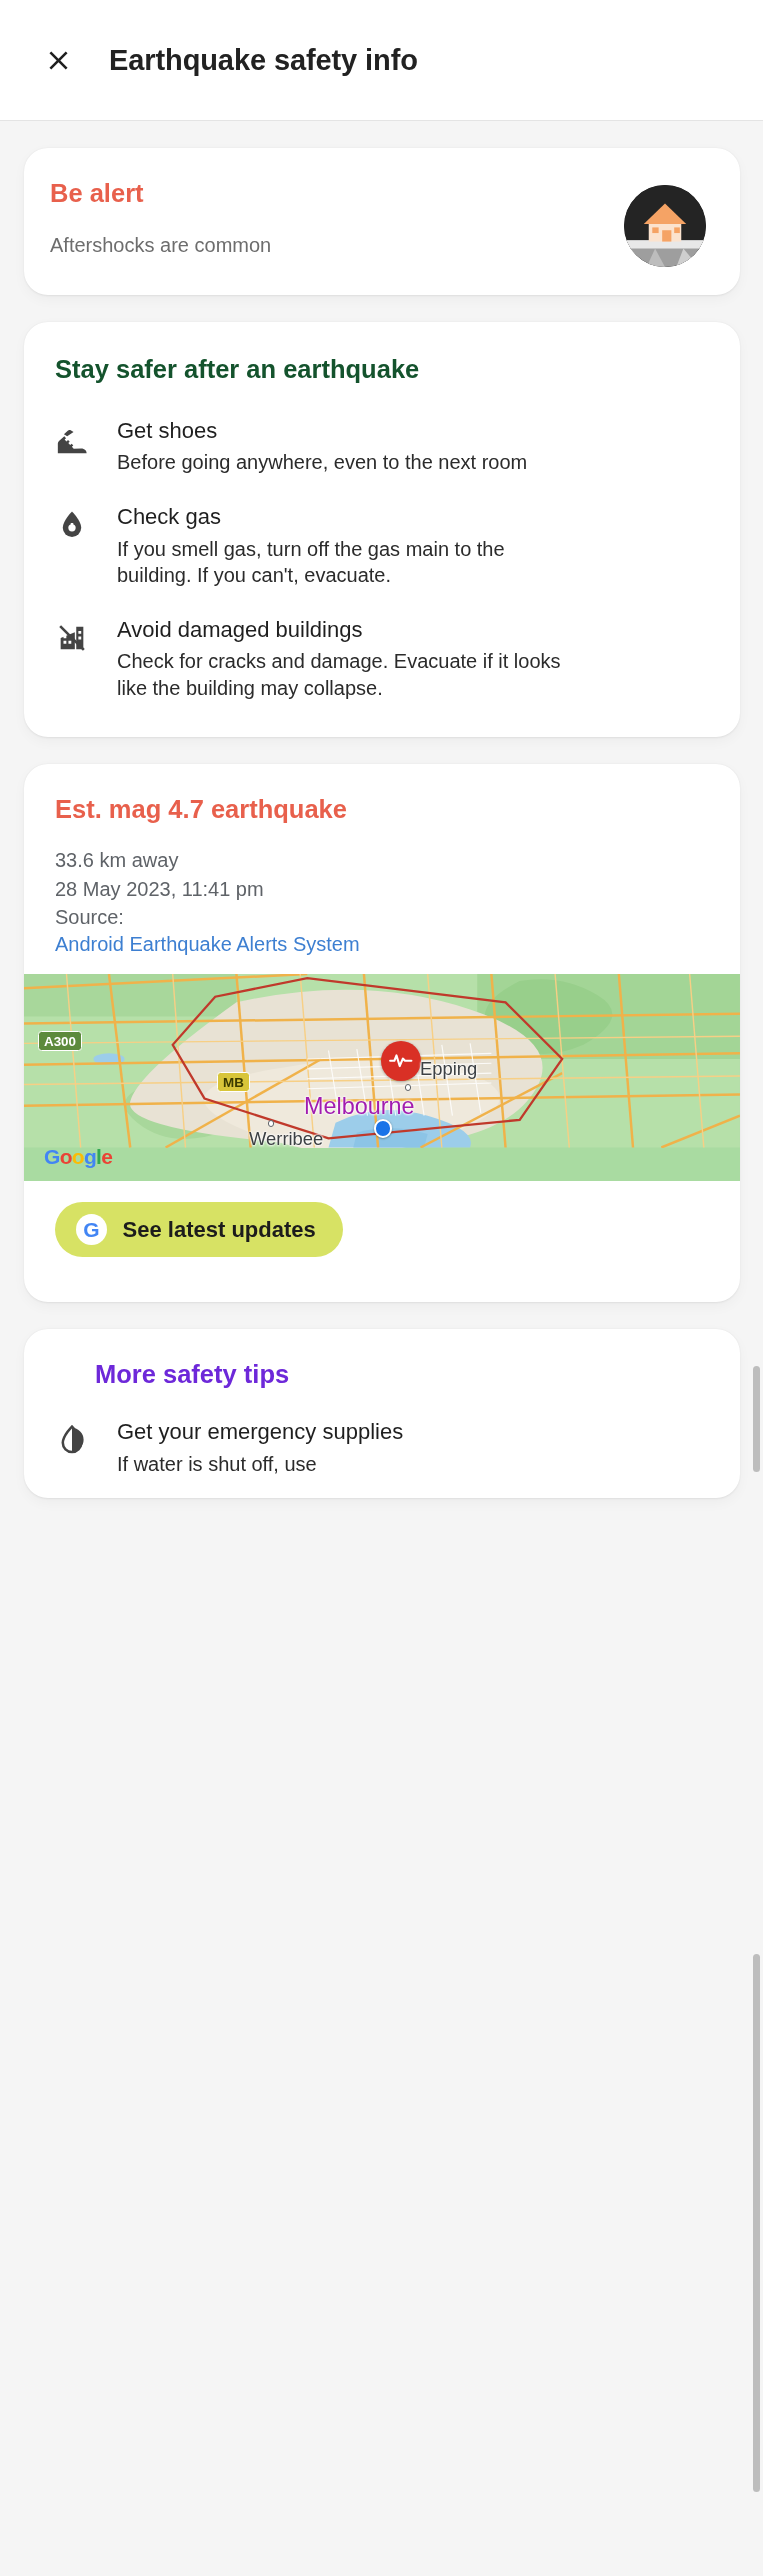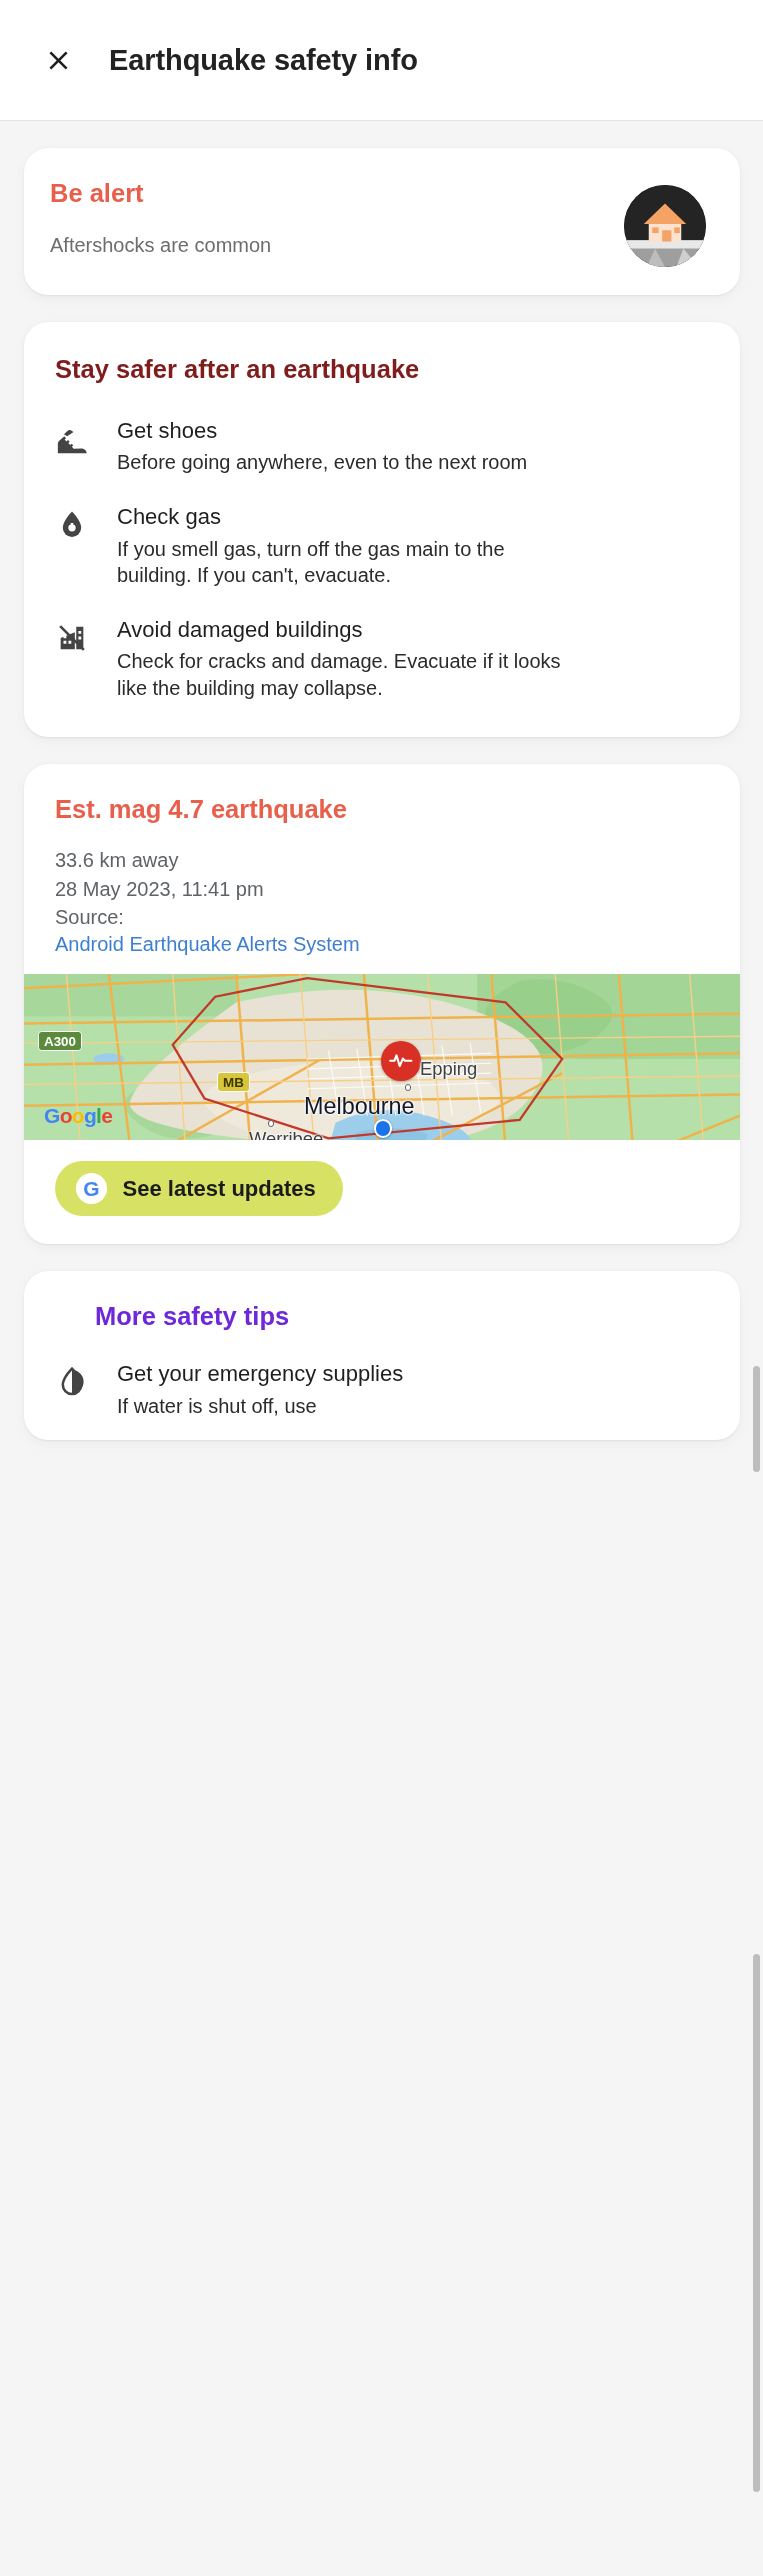--- a/index.html
+++ b/index.html
@@ -82,21 +82,21 @@
     border-radius: 50%;
     overflow: hidden;
     background: #232323;
   }
 
   
   .tips-card { padding: 31px 31px 35px 31px; }
   .tips-title {
     font-size: 25.5px;
     font-weight: bold;
-    color: #7f1d1d;
+    color: #14532d;
     line-height: 1.3;
     margin-bottom: 31px;
     max-width: 368px;
   }
   .tip-row {
     display: flex;
     margin-bottom: 28px;
   }
   .tip-row:last-child { margin-bottom: 0; }
   .tip-icon {
@@ -112,21 +112,21 @@
     margin-bottom: 5.7px;
   }
   .tip-text {
     font-size: 20px;
     color: #2b2b2b;
     line-height: 1.33;
     max-width: 467px;
   }
 
   
-  .quake-card { padding-bottom: 0; }
+  .quake-card { padding-bottom: 17px; }
   .quake-top { padding: 31px 31px 18.4px 31px; }
   .quake-title {
     color: #e8604c;
     font-size: 25.5px;
     font-weight: bold;
     margin-bottom: 22.7px;
   }
   .quake-meta {
     font-size: 20px;
     color: #5f6368;
@@ -137,36 +137,36 @@
     color: #3d7fd1;
     text-decoration: none;
     display: inline-block;
     margin-top: 1.4px;
     cursor: pointer;
   }
 
   
   .map {
     position: relative;
-    height: 166px;
+    height: 207px;
     background: #a9dba1;
     overflow: hidden;
   }
   .map-bg { position: absolute; inset: 0; }
   .map-label {
     position: absolute;
     font-size: 18.4px;
     color: #3c4043;
     text-shadow: 0 0 2.8px #fff, 0 0 2.8px #fff, 0 0 2.1px #fff;
     white-space: nowrap;
   }
   .map-city {
     position: absolute;
     font-size: 23.4px;
-    color: #0f172a;
+    color: #a21caf;
     font-weight: normal;
     text-shadow: 0 0 2.8px #fff, 0 0 2.8px #fff, 0 0 2.1px #fff;
     white-space: nowrap;
   }
   .epicenter {
     position: absolute;
     width: 40px;
     height: 40px;
     border-radius: 50%;
     background: #d93025;

